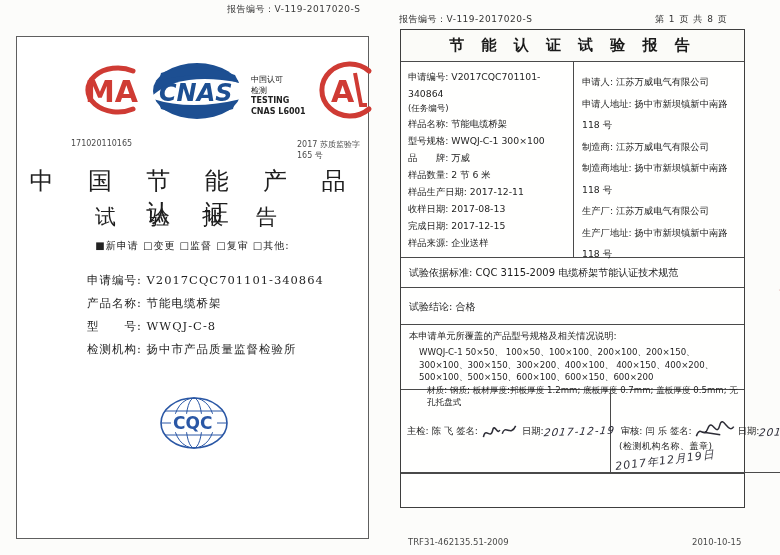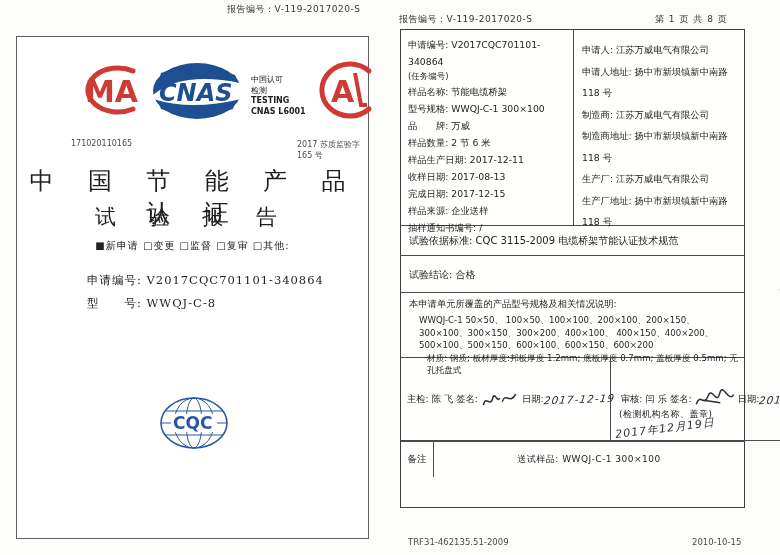--- a/index.html
+++ b/index.html
@@ -112,21 +112,23 @@
     <div class="ma-num">171020110165</div>
     <div class="cal-num">2017 苏质监验字 165 号</div>
   </div>
 
   <div class="cover-title1">中 国 节 能 产 品 认 证</div>
   <div class="cover-title2">试 验 报 告</div>
   <div class="apply-row">■新申请  □变更  □监督  □复审  □其他:</div>
 
   <div class="cover-fields">
     <div class="fld">申请编号: V2017CQC701101-340864</div>
+    <div class="fld">产品名称: 节能电缆桥架</div>
     <div class="fld">型　　号: WWQJ-C-8</div>
+    <div class="fld">检测机构: 扬中市产品质量监督检验所</div>
   </div>
 
   <div class="cqc-wrap">
     <svg width="70" height="56" viewBox="0 0 70 56">
       <ellipse cx="35" cy="28" rx="33" ry="25" fill="none" stroke="#2a57a5" stroke-width="1.6"></ellipse>
       <ellipse cx="35" cy="28" rx="20" ry="25" fill="none" stroke="#2a57a5" stroke-width="1"></ellipse>
       <ellipse cx="35" cy="28" rx="8" ry="25" fill="none" stroke="#2a57a5" stroke-width="1"></ellipse>
       <line x1="2" y1="28" x2="68" y2="28" stroke="#2a57a5" stroke-width="1"></line>
       <line x1="6" y1="16" x2="64" y2="16" stroke="#2a57a5" stroke-width="1"></line>
       <line x1="6" y1="40" x2="64" y2="40" stroke="#2a57a5" stroke-width="1"></line>
@@ -134,34 +136,34 @@
       <text x="14" y="34" font-family="DejaVu Sans, sans-serif" font-size="17" font-weight="bold" fill="#2a57a5">CQC</text>
     </svg>
   </div>
 </div>
 
 <div class="abs rep-no-r">报告编号：V-119-2017020-S</div>
 <div class="abs page-no">第 1 页 共 8 页</div>
 
 <div class="abs tbl">
 
+  <div class="t-row t-title">节 能 认 证 试 验 报 告</div>
 
   <div class="t-row t-info">
     <div class="t-info-l">
       <div>申请编号: V2017CQC701101-340864</div>
       <div class="sub">(任务编号)</div>
       <div>样品名称: 节能电缆桥架</div>
       <div>型号规格: WWQJ-C-1 300×100</div>
       <div>品　　牌: 万威</div>
       <div>样品数量: 2 节 6 米</div>
       <div>样品生产日期: 2017-12-11</div>
       <div>收样日期: 2017-08-13</div>
       <div>完成日期: 2017-12-15</div>
       <div>样品来源: 企业送样</div>
-      <div>抽样通知书编号: /</div>
     </div>
     <div class="t-info-r">
       <div>申请人: 江苏万威电气有限公司</div>
       <div>申请人地址: 扬中市新坝镇新中南路 118 号</div>
       <div>制造商: 江苏万威电气有限公司</div>
       <div>制造商地址: 扬中市新坝镇新中南路 118 号</div>
       <div>生产厂: 江苏万威电气有限公司</div>
       <div>生产厂地址: 扬中市新坝镇新中南路 118 号</div>
     </div>
   </div>
@@ -207,22 +209,18 @@
       </div>
     </div>
 
     <div class="stamp-cell">
       <div class="stamp-label">(检测机构名称、盖章)</div>
       <div class="hand-date-stamp">2017年12月19日</div>
 
     </div>
   </div>
 
-  <div class="t-row t-remark">
-    <div class="remark-label">备注</div>
-    <div class="remark-val">送试样品: WWQJ-C-1 300×100</div>
-  </div>
 </div>
 
 <div class="abs footer-l">TRF31-462135.51-2009</div>
 <div class="abs footer-r">2010-10-15</div>
 
 <div class="abs red-bleed">~ '</div>
 
 </body></html>

